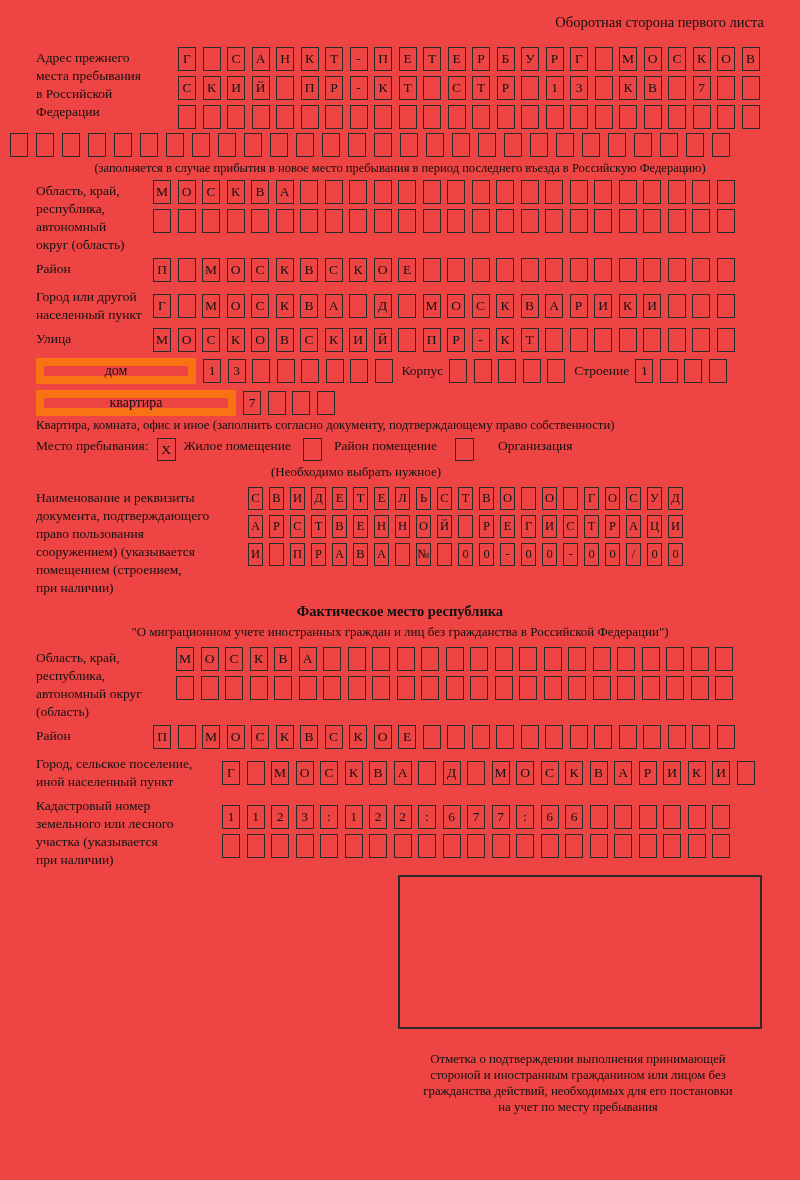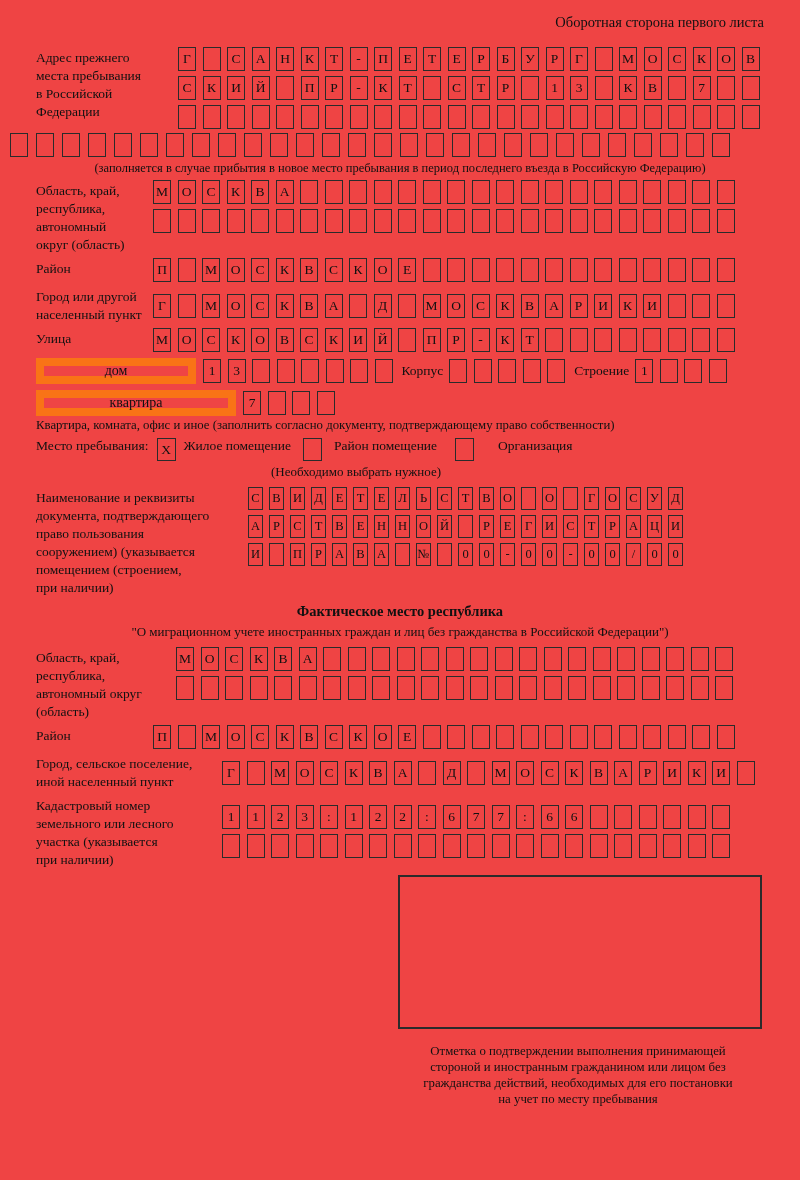--- a/index.html
+++ b/index.html
@@ -45,21 +45,21 @@
 
   .stay-row { display:flex; font-size:13.5px; margin:5px 0 3px; }
   .checkbox {
     box-sizing:content-box; width:17px; height:21px; border:1.6px solid #2b2b2b;
     display:inline-flex; align-items:center; justify-content:center; font-size:13.5px; flex:0 0 auto;
   }
   .gap8 { margin-left:8px; } .gap12 { margin-left:12px; } .gap18 { margin-left:18px; } .gap24 { margin-left:24px; }
   .choose-note { font-size:13px; width:420px; margin-left:110px; text-align:center; margin-bottom:7px; }
 
   .stamp-box { width:360px; height:150px; border:2px solid #2b2b2b; margin-left:362px; margin-top:6px; }
-  .stamp-caption { width:380px; margin-left:352px; margin-top:14px; text-align:center; font-size:12.8px; line-height:16px; }
+  .stamp-caption { width:380px; margin-left:352px; margin-top:22px; text-align:center; font-size:12.8px; line-height:16px; }
 </style>
 </head>
 <body>
 
 <div class="page">
 
   <div class="top-note">Оборотная сторона первого листа</div>
 
   <div class="field">
     <div class="label w142">

